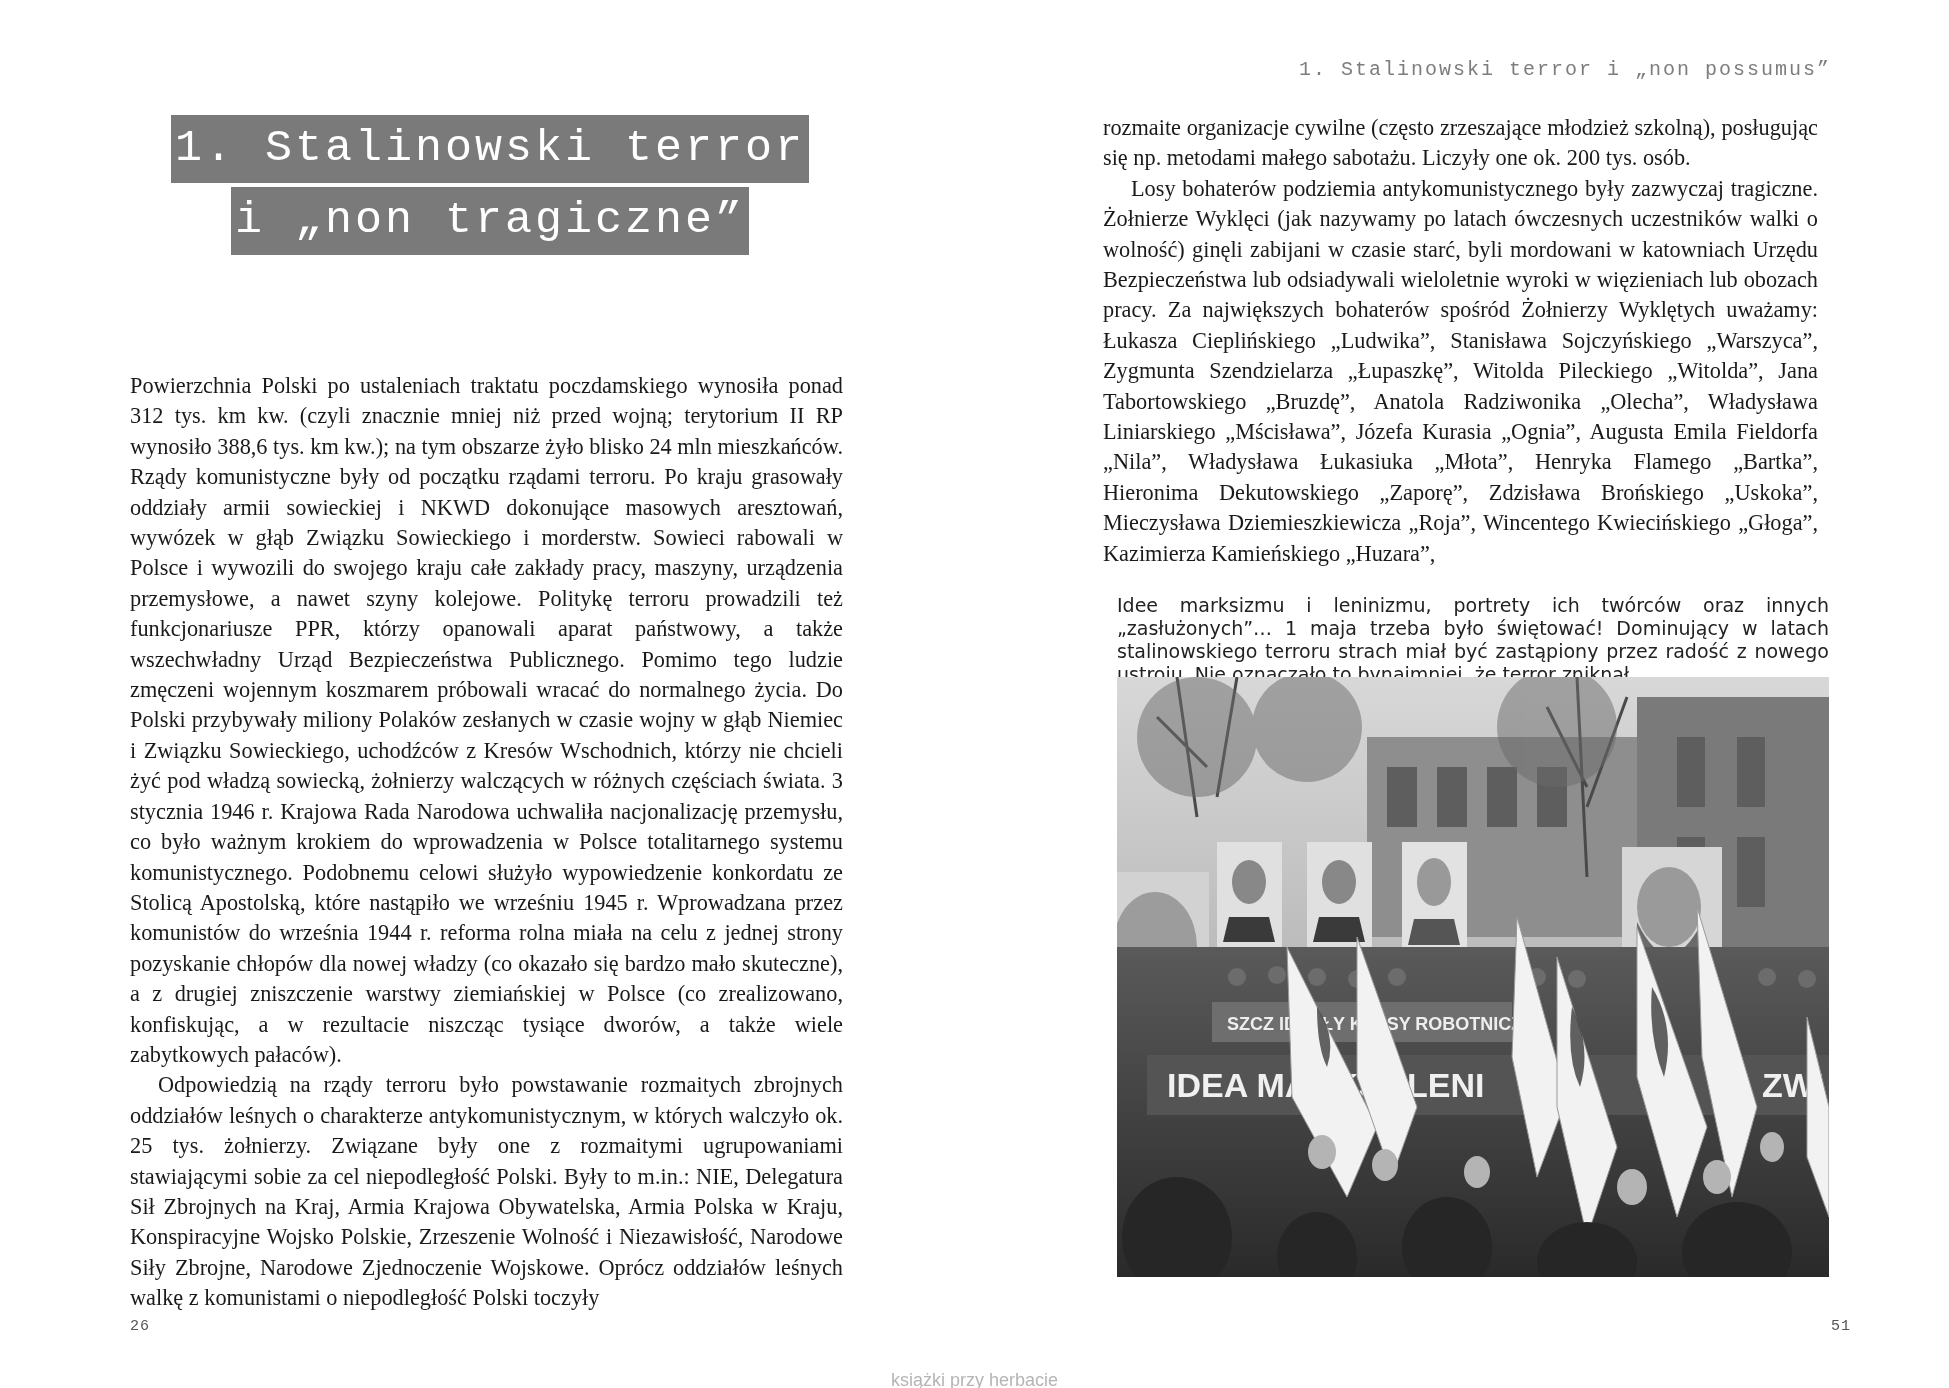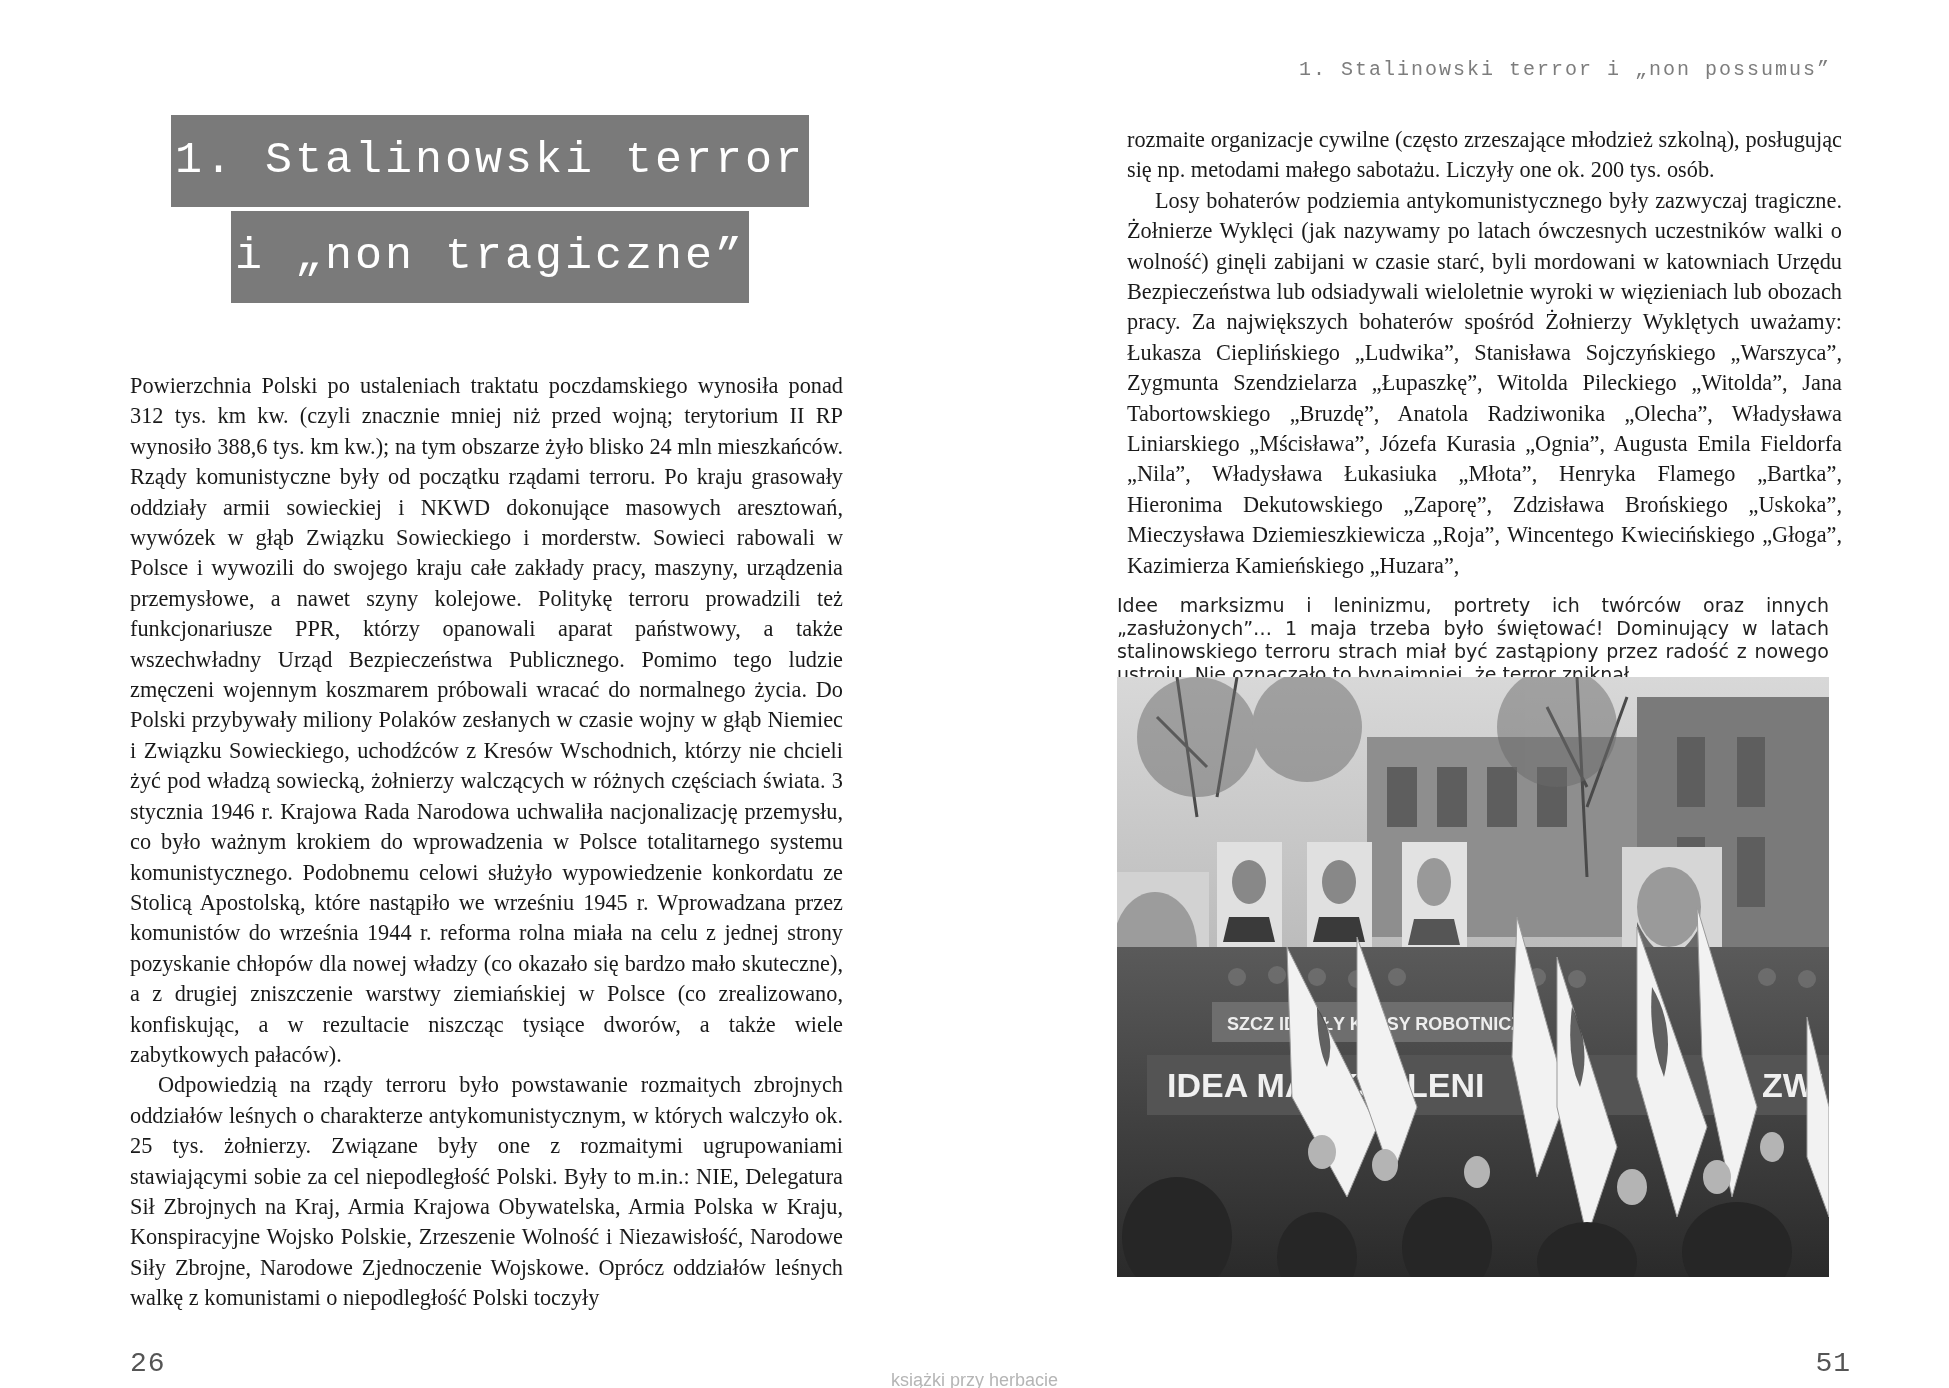--- a/index.html
+++ b/index.html
@@ -1,30 +1,30 @@
 <!DOCTYPE html>
 <html><head>
 <meta charset="utf-8">
 <style>
   html,body{margin:0;padding:0;background:#ffffff;}
   body{width:1949px;height:1388px;position:relative;overflow:hidden;font-family:"Liberation Serif","DejaVu Serif",serif;color:#1a1a1a;}
   .page{position:absolute;top:0;height:1033px;}
   .page-left{left:0;width:975px;}
   .page-right{left:975px;width:974px;}
   .chapter-title{position:absolute;left:170px;top:113px;width:640px;text-align:center;font-family:"Liberation Mono","DejaVu Sans Mono",monospace;font-size:45px;line-height:60px;letter-spacing:3px;color:#ffffff;}
-  .title-line{display:inline-block;background:#7a7a7a;padding:16px 4px;margin:2px 0;}
+  .title-line{display:inline-block;background:#7a7a7a;padding:4px 4px;margin:2px 0;}
   .body-text{position:absolute;font-size:22.3px;line-height:30.4px;text-align:justify;}
   .body-text p{margin:0;}
   .body-text p.indent{text-indent:28px;}
   .left-body{left:130px;top:355px;width:713px;margin-top:16px;}
-  .right-body{left:152px;top:113px;width:715px;margin-top:12px;}
+  .right-body{left:128px;top:113px;width:715px;}
   .running-head{position:absolute;right:118px;top:58px;font-family:"Liberation Mono","DejaVu Sans Mono",monospace;font-size:20px;color:#7d7d7d;letter-spacing:2px;}
   .caption{position:absolute;left:142px;top:594px;width:712px;font-family:"DejaVu Sans","Liberation Sans",sans-serif;font-size:19px;line-height:23px;color:#222;text-align:justify;}
   .photo{position:absolute;left:142px;top:677px;width:712px;height:600px;overflow:hidden;background:#8a8a8a;}
-  .page-number{position:absolute;top:1318px;font-family:"Liberation Mono","DejaVu Sans Mono",monospace;font-size:28px;color:#555;letter-spacing:1px;margin-top:30px;}
+  .page-number{position:absolute;top:1318px;font-family:"Liberation Mono","DejaVu Sans Mono",monospace;font-size:15px;color:#555;letter-spacing:1px;}
   .pn-left{left:130px;}
   .pn-right{right:98px;}
   .watermark{position:absolute;left:0;width:1949px;top:1370px;text-align:center;font-family:"Liberation Sans","DejaVu Sans",sans-serif;font-size:18px;color:#b5b5b5;}
 </style>
 </head>
 <body>
 
 <div class="page page-left">
   <div class="chapter-title">
     <span class="title-line">1. Stalinowski terror</span><br>

